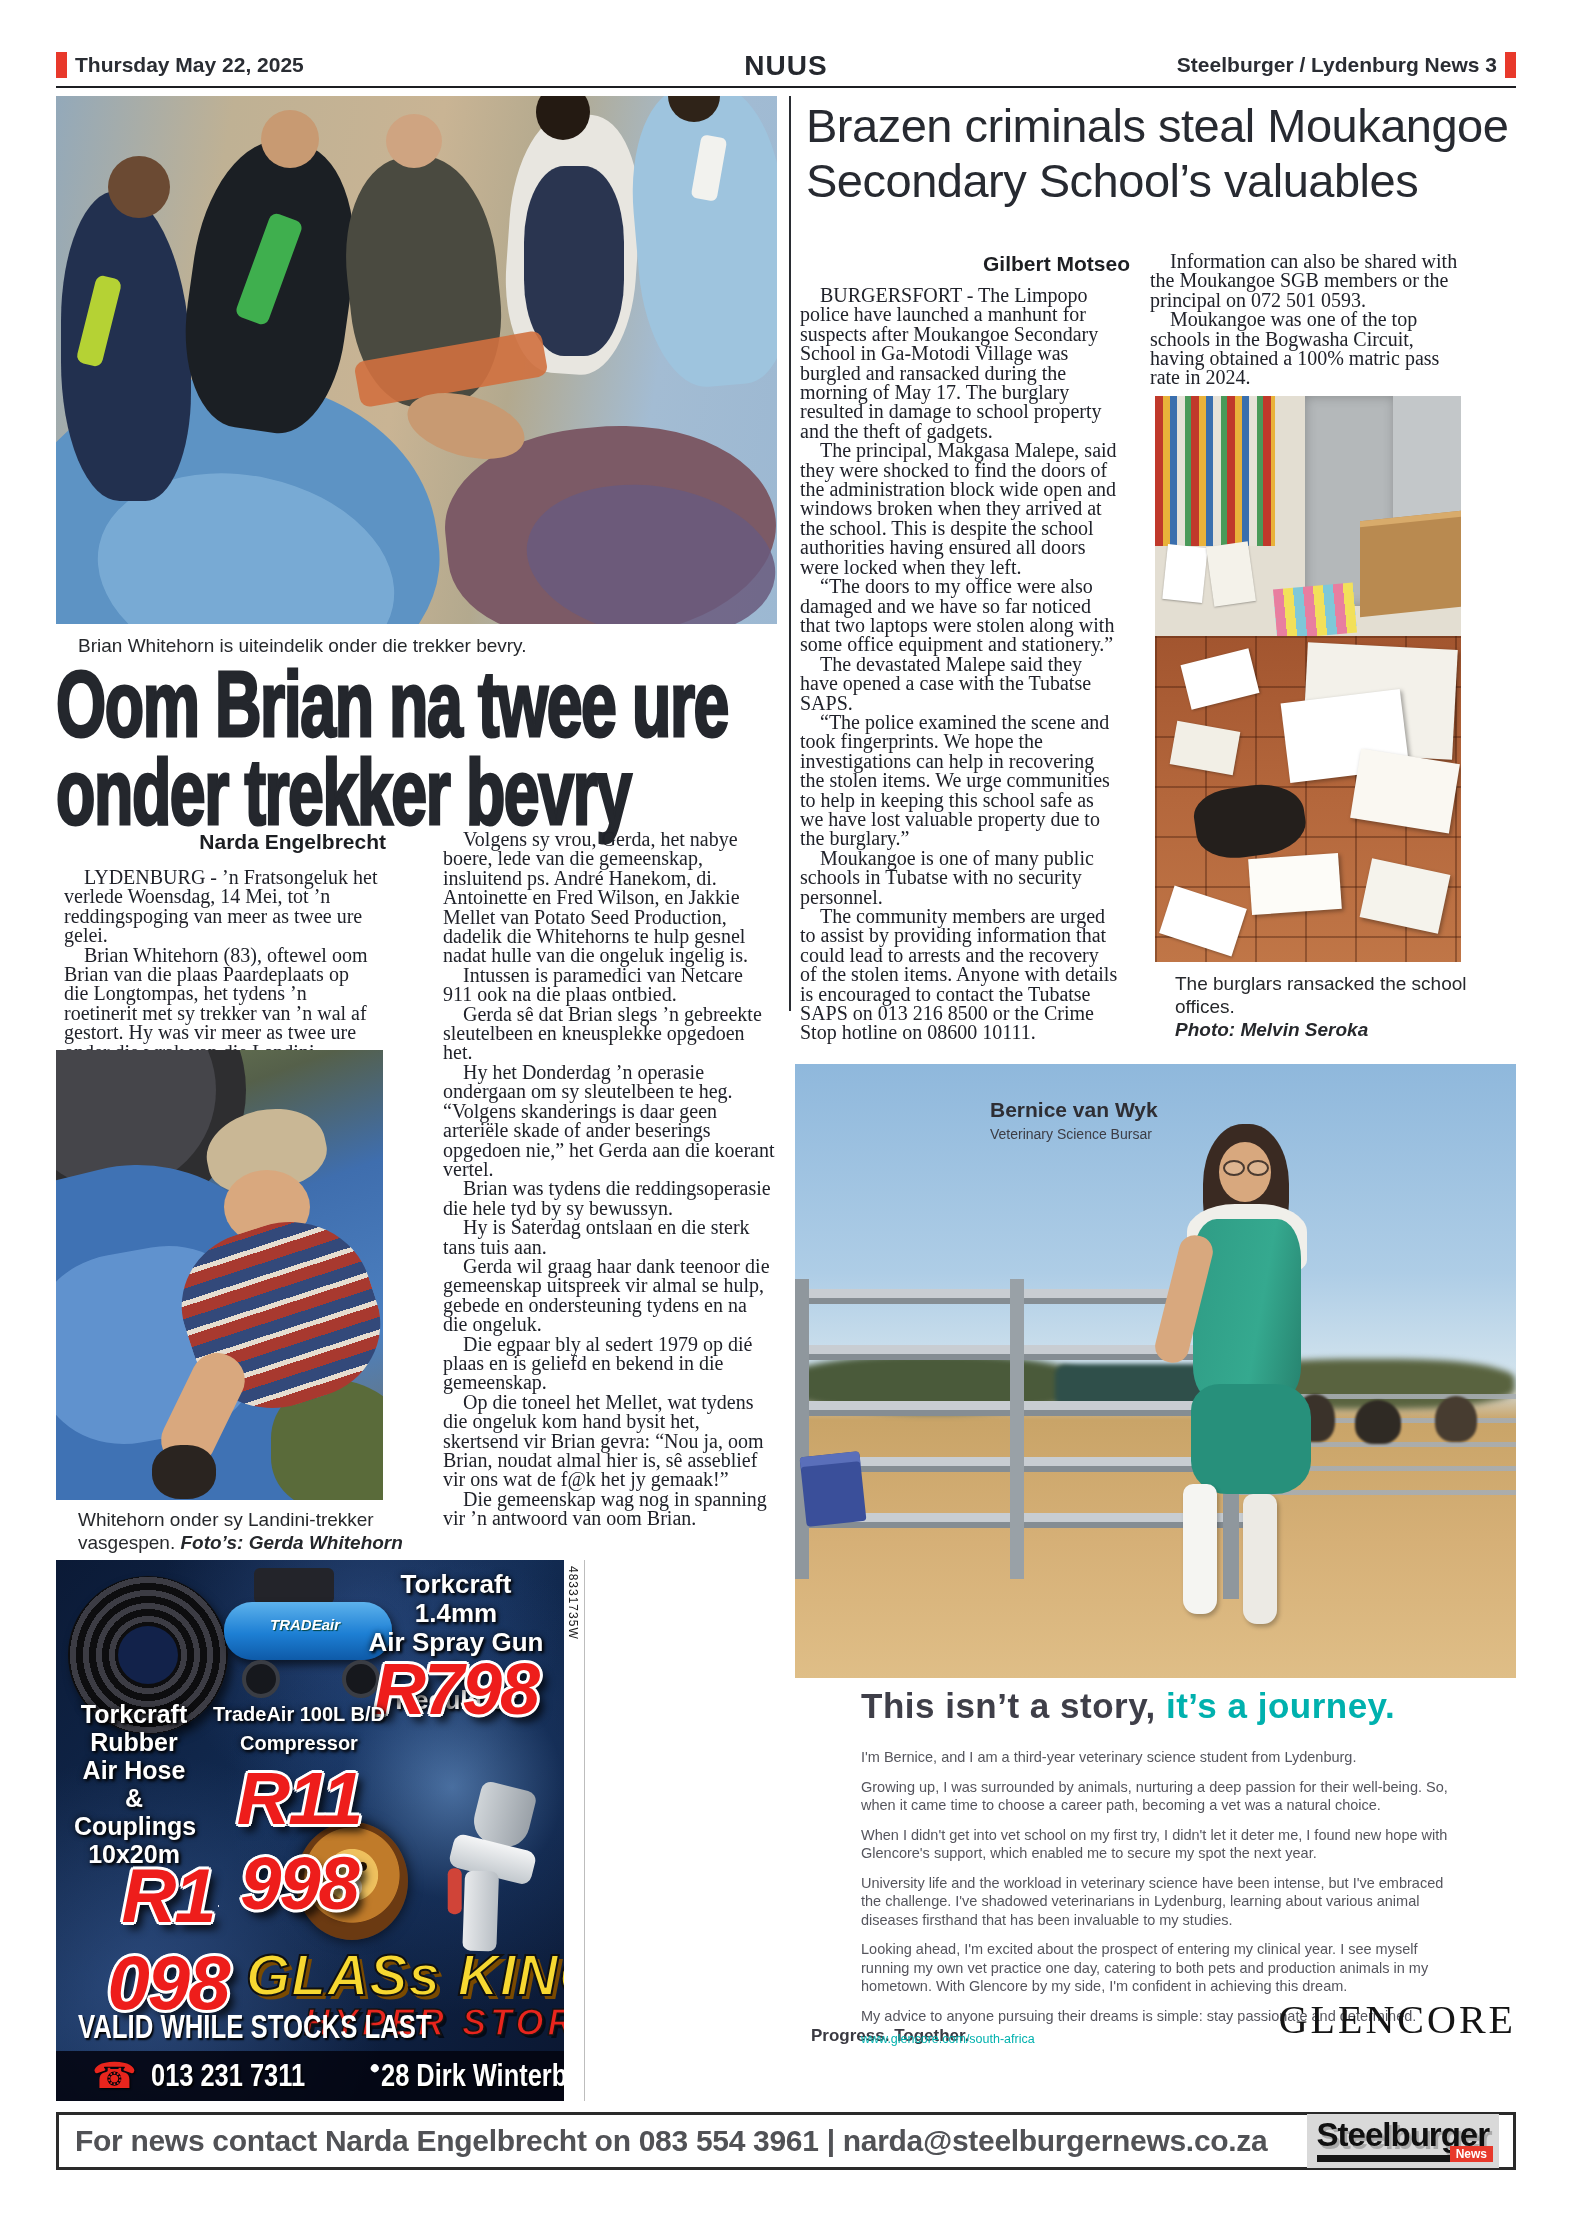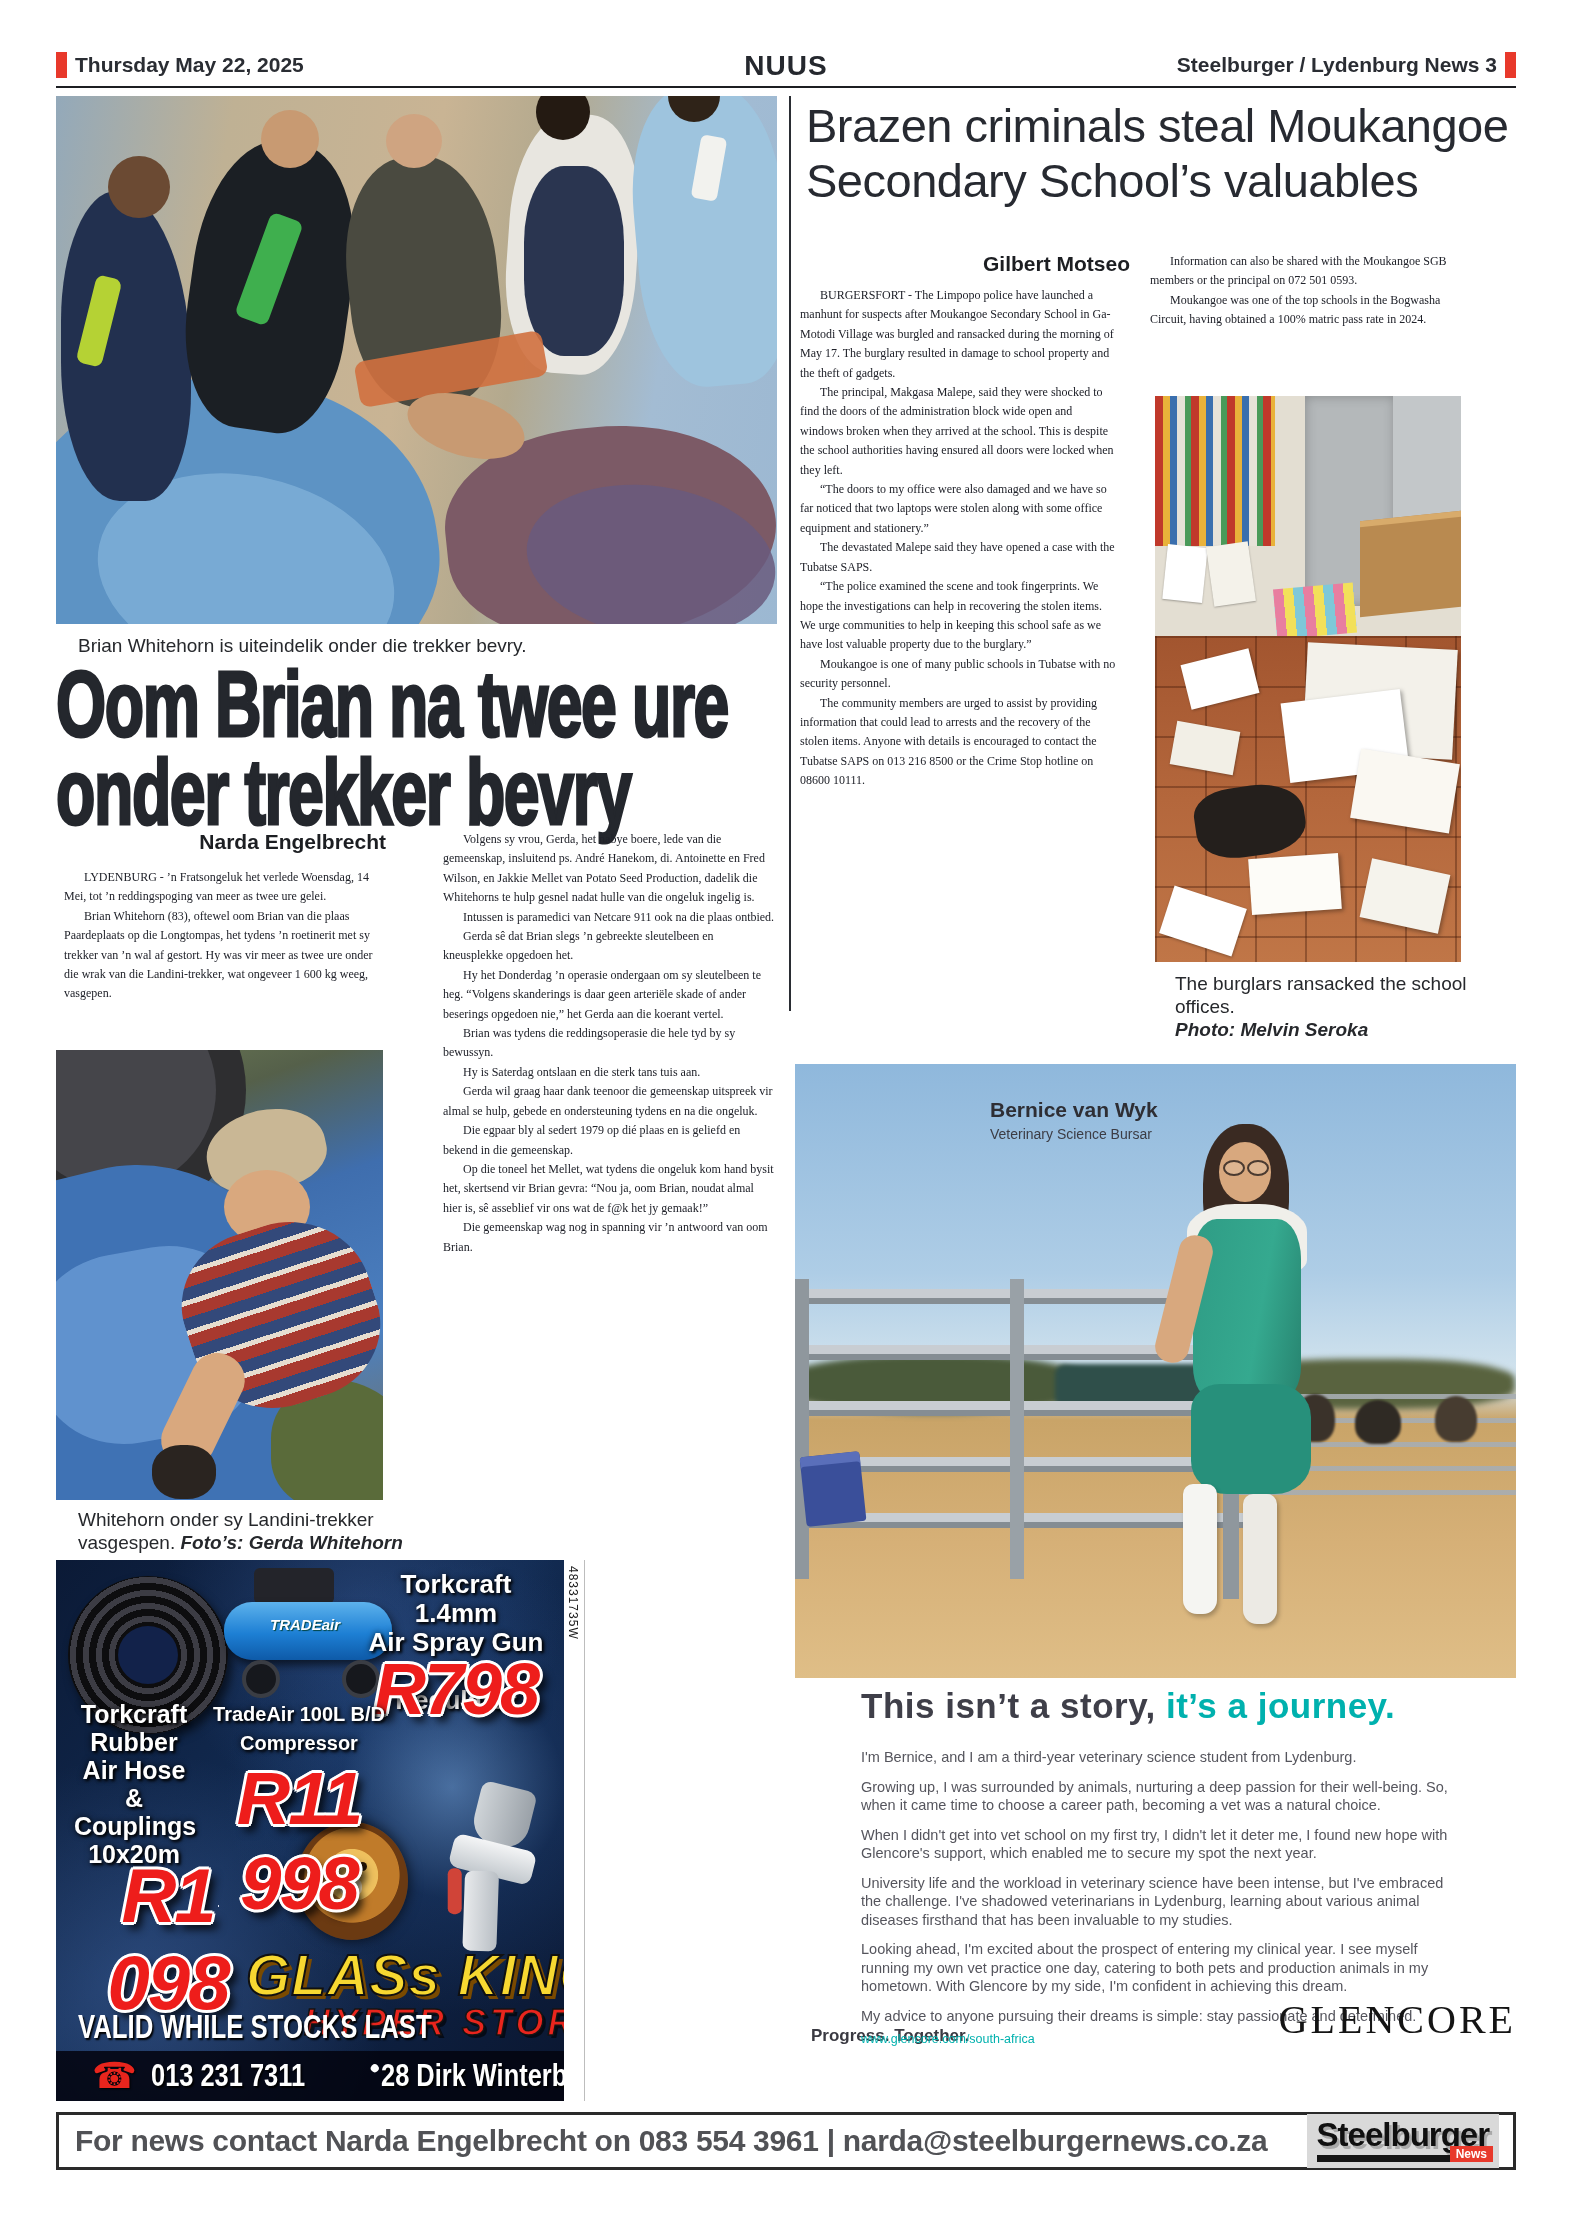--- a/index.html
+++ b/index.html
@@ -29,21 +29,21 @@
     background:linear-gradient(180deg,#8fb8dc 0%,#aecde6 34%,#d5e5ee 52%,#c9a468 58%,#d6b077 78%,#dfbe87 100%);}
 
   .caption{font-size:19px;color:#26282c;line-height:23px;margin-left:20px;}
   .caption .credit{font-weight:bold;font-style:italic;}
 
   
   .af-headline{left:56px;top:660px;width:760px;color:#24272d;font-weight:700;
      font-size:92px;line-height:88px;letter-spacing:-2px;white-space:nowrap;
      -webkit-text-stroke:3px #24272d;transform:scaleX(.70);transform-origin:left top;}
   .byline{font-weight:bold;font-size:21px;color:#1c1e22;text-align:right;}
-  .serif-col{font-family:"Liberation Serif",serif;font-size:12px;line-height:19.4px;color:#20222a;}
+  .serif-col{font-family:"Liberation Serif",serif;font-size:20px;line-height:19.4px;color:#20222a;}
   .serif-col p{margin:0;text-indent:20px;}
 
   
   .vrule{left:789px;top:96px;width:2px;height:915px;background:#2a2d33;}
   .en-headline{left:806px;top:98px;width:716px;font-size:47px;line-height:55px;
      color:#272a31;letter-spacing:-0.5px;}
 
   
   .gl-label-name{font-size:21px;font-weight:bold;color:#2e2e34;}
   .gl-label-title{font-size:14px;color:#3c3c44;}

